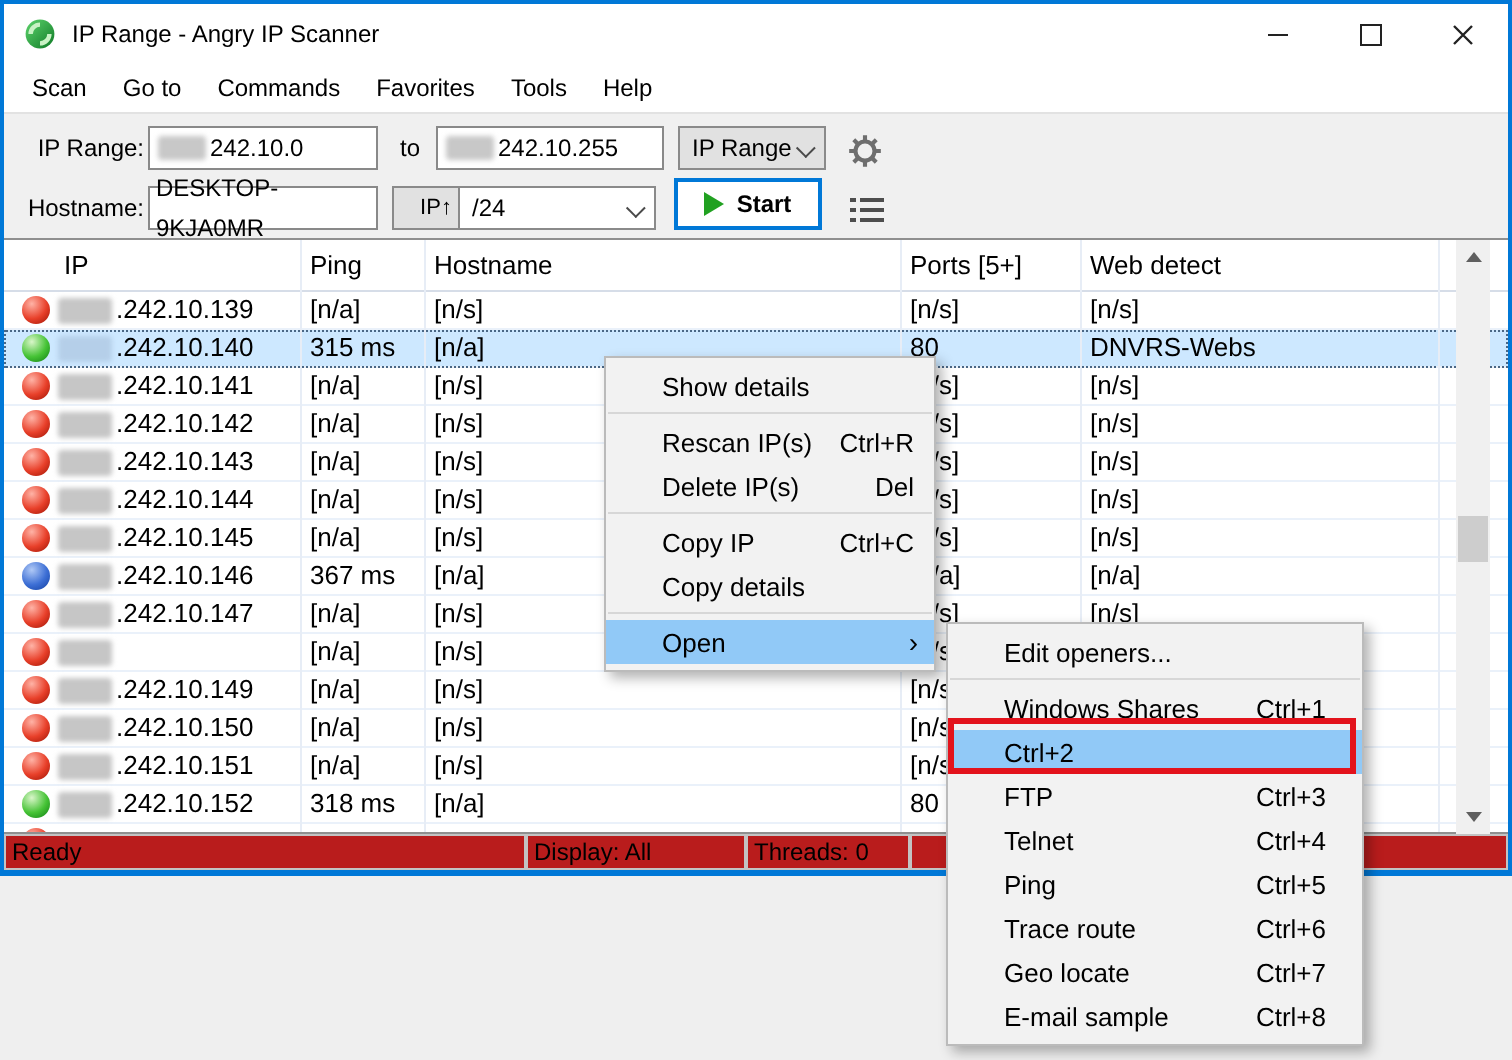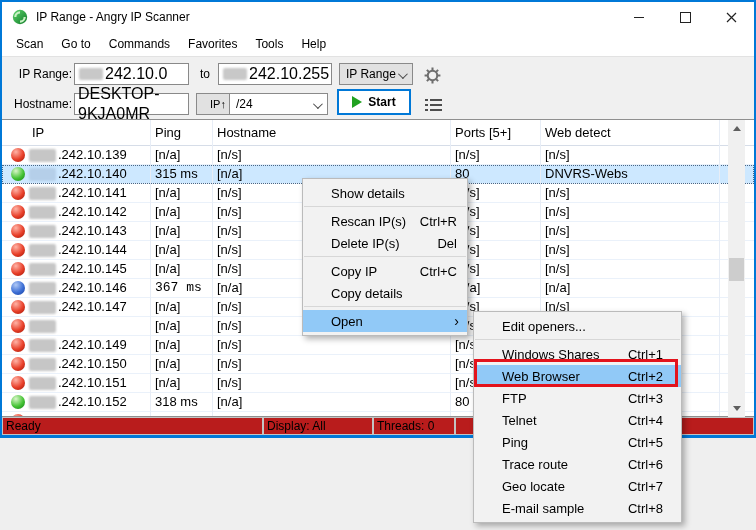--- a/index.html
+++ b/index.html
@@ -20,21 +20,21 @@
   .winbtn{position:absolute;top:0;width:46px;height:31px;display:flex;align-items:center;justify-content:center;}
   #btn-min{right:92px;} #btn-max{right:46px;} #btn-close{right:0;}
   #btn-min .glyph{width:10px;height:1px;background:#222;}
   #btn-max .glyph{width:9px;height:9px;border:1px solid #222;}
   
   #menubar{position:absolute;left:2px;top:33px;width:752px;height:23px;background:#fff;display:flex;align-items:stretch;padding-left:5px;box-sizing:border-box;}
   .mb-item{padding:0 9px;line-height:23px;font-size:12px;}
   
   #toolbar{position:absolute;left:2px;top:56px;width:752px;height:64px;background:#f0f0f0;border-top:1px solid #e2e2e2;box-sizing:border-box;}
   .tb-label{position:absolute;left:0;width:70px;text-align:right;font-size:12px;line-height:22px;}
-  .tb-input{position:absolute;height:22px;background:#fff;border:1px solid #898989;box-sizing:border-box;font-size:16px;line-height:20px;padding-left:4px;display:flex;align-items:center;}
+  .tb-input{position:absolute;height:22px;background:#fff;border:1px solid #898989;box-sizing:border-box;font-size:12px;line-height:20px;padding-left:4px;display:flex;align-items:center;}
   .blurbox{display:inline-block;width:24px;height:12px;background:#c8c8c8;border-radius:2px;filter:blur(1.2px);margin-right:2px;flex:0 0 auto;}
   .combo{position:absolute;height:22px;box-sizing:border-box;border:1px solid #8a8a8a;font-size:12px;line-height:20px;padding-left:6px;}
   .chev{position:absolute;right:7px;top:8px;width:6px;height:6px;border-right:1px solid #4a4a4a;border-bottom:1px solid #4a4a4a;transform:rotate(45deg) translateY(-2px);}
   #start-btn{position:absolute;left:337px;top:89px;width:74px;height:26px;background:#fff;border:2px solid var(--accent,#0078d7);box-sizing:border-box;display:flex;align-items:center;justify-content:center;font-size:12px;gap:6px;font-weight:bold;}
   .play-tri{width:0;height:0;border-left:10px solid #21a121;border-top:6px solid transparent;border-bottom:6px solid transparent;}
   
   #table{position:absolute;left:2px;top:119px;width:752px;height:298px;background:#f97316;border-top:1px solid #8f8f8f;border-bottom:1px solid #8f8f8f;box-sizing:border-box;}
   #thead{position:absolute;left:0;top:0;width:752px;height:26px;background:#fff;border-bottom:1px solid #d6dde8;box-sizing:border-box;}
   .th{position:absolute;top:0;height:25px;line-height:25px;font-size:13px;white-space:nowrap;overflow:hidden;}
   .gridline{position:absolute;top:0;width:1px;height:296px;background:#e7edf6;}
@@ -244,21 +244,21 @@
           <div class="cell" style="left: 56px;">.242.10.145</div>
           <div class="cell" style="left: 153px;">[n/a]</div>
           <div class="cell" style="left: 215px;">[n/s]</div>
           <div class="cell" style="left: 453px;">[n/s]</div>
           <div class="cell" style="left: 543px;">[n/s]</div>
         </div>
         <div class="trow">
           <div class="orb orb-blue"></div>
           <div class="rowblur"></div>
           <div class="cell" style="left: 56px;">.242.10.146</div>
-          <div class="cell" style="left: 153px; font-family: Liberation Mono, monospace;">367 ms</div>
+          <div class="cell" style="left: 153px;">367 ms</div>
           <div class="cell" style="left: 215px;">[n/a]</div>
           <div class="cell" style="left: 453px;">[n/a]</div>
           <div class="cell" style="left: 543px;">[n/a]</div>
         </div>
         <div class="trow">
           <div class="orb orb-red"></div>
           <div class="rowblur"></div>
           <div class="cell" style="left: 56px;">.242.10.147</div>
           <div class="cell" style="left: 153px;">[n/a]</div>
           <div class="cell" style="left: 215px;">[n/s]</div>
@@ -373,21 +373,20 @@
   <div id="annotation-box"></div>
 <div class="mitem">
       <div class="lab">Edit openers...</div>
     </div>
     <div class="msep"></div>
     <div class="mitem">
       <div class="lab">Windows Shares</div>
       <div class="sc">Ctrl+1</div>
     </div>
     <div class="mitem hl">
-      <div class="lab">Web Browser</div>
       <div class="sc">Ctrl+2</div>
     </div>
     <div class="mitem">
       <div class="lab">FTP</div>
       <div class="sc">Ctrl+3</div>
     </div>
     <div class="mitem">
       <div class="lab">Telnet</div>
       <div class="sc">Ctrl+4</div>
     </div>

